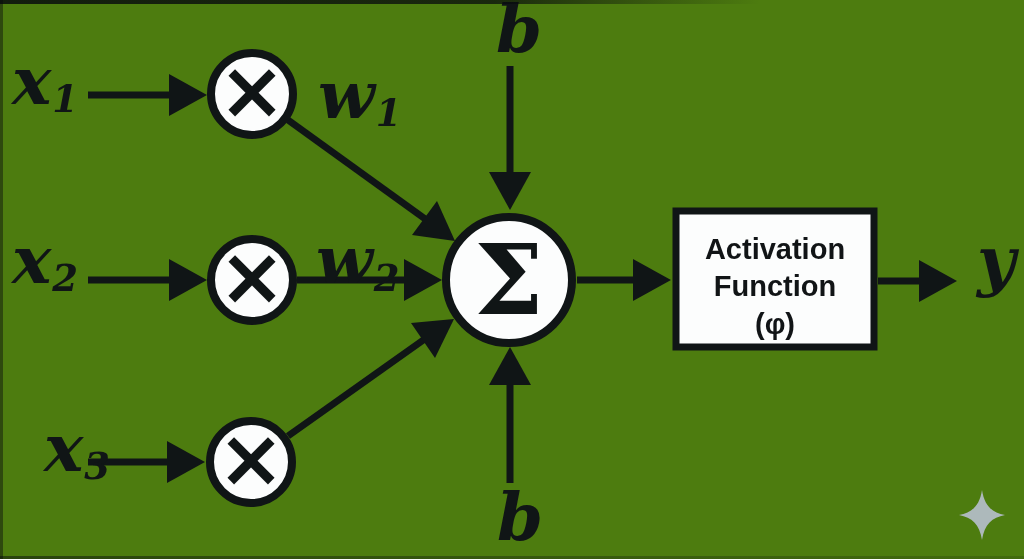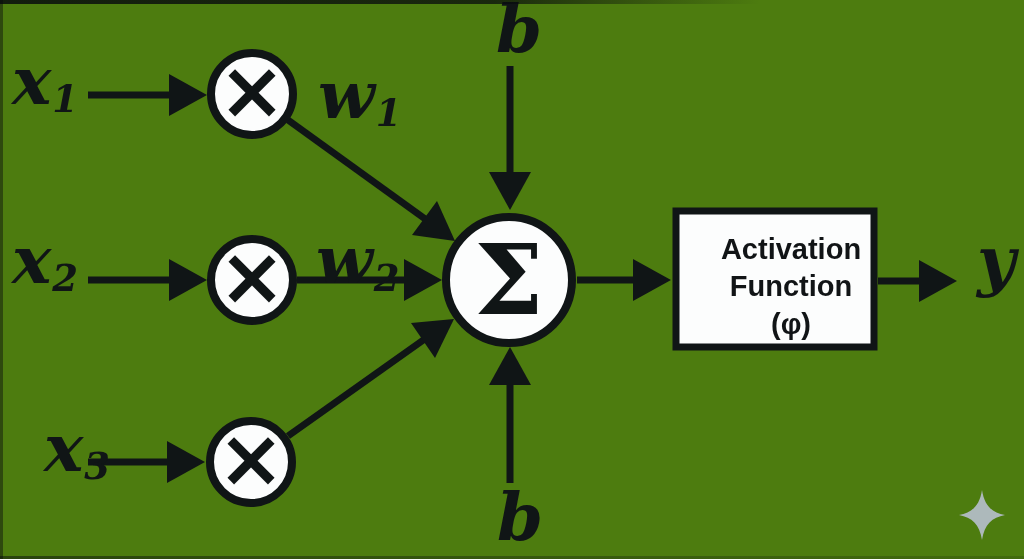--- a/index.html
+++ b/index.html
@@ -61,21 +61,20 @@
     display: flex;
     flex-direction: column;
     align-items: center;
     justify-content: center;
     text-align: center;
     font-family: "Liberation Sans", sans-serif;
     font-weight: 700;
     font-size: 29px;
     line-height: 1.28;
     color: #111416;
-    padding-left: 16px;
   }
 
   
   .edge-top {
     position: absolute; left: 0; top: 0;
     width: 760px; height: 4px;
     background: linear-gradient(to right, rgba(8,12,13,0.85) 0%, rgba(8,12,13,0.75) 65%, rgba(8,12,13,0) 100%);
   }
   .edge-left {
     position: absolute; left: 0; top: 0;

